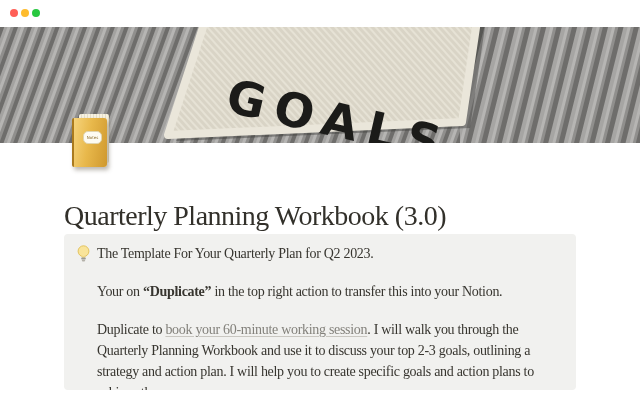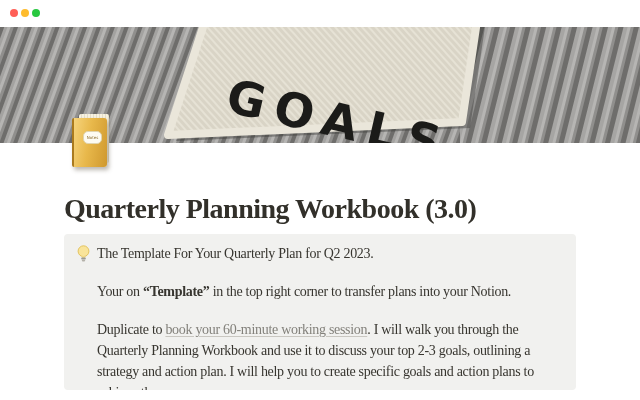--- a/index.html
+++ b/index.html
@@ -21,22 +21,22 @@
   .book-pages{position:absolute;left:9px;top:2px;width:30px;height:49px;border-radius:2px;
     background:repeating-linear-gradient(90deg,#f6f1e1 0 2px,#e4dec8 2px 3px);}
   .book-cover{position:absolute;left:2px;top:6px;width:33px;height:49px;border-radius:2px 3px 3px 2px;
     background:linear-gradient(100deg,#f6d47c 0%,#e8b84b 45%,#cf982e 100%);
     border-left:2px solid #aa7a1e;box-shadow:2px 3px 4px rgba(60,50,30,.35);}
   .book-label{position:absolute;left:9px;top:13px;width:17px;height:11px;border-radius:5px;
     background:#fdfbf2;border:1px solid #e0d4ae;
     font-family:"DejaVu Sans",sans-serif;font-size:4px;line-height:11px;text-align:center;color:#8a6a28;}
   
   .page-title{
-    position:absolute;left:64px;top:193px;width:540px;margin:0;
-    font-size:28px;font-weight:700;letter-spacing:-0.5px;color:#32302a;cursor:text;
+    position:absolute;left:64px;top:200px;width:540px;margin:0;
+    font-size:28px;font-weight:400;letter-spacing:-0.5px;color:#32302a;cursor:text;
   }
   
   .callout{
     position:absolute;left:64px;top:234px;width:512px;height:156px;box-sizing:border-box;
     background:#f1f1ef;border-radius:4px;padding:9px 16px 8px 12px;
     display:flex;align-items:flex-start;overflow:hidden;
   }
   .callout-icon{width:21px;flex:0 0 21px;padding-top:2px;}
   .callout-body{flex:1;font-size:14px;line-height:21px;letter-spacing:-0.3px;color:#37352f;}
   .callout-body p{margin:0 0 17px 0;}
@@ -101,18 +101,18 @@
     <div class="callout-icon">
       <svg width="15" height="18" viewBox="0 0 15 18">
         <circle cx="7.5" cy="6.2" r="5.4" fill="#f9e49a" stroke="#e3c35e" stroke-width="1"></circle>
         <path d="M5.5 11 L9.5 11 L9 13 L6 13 Z" fill="#efd88a"></path>
         <rect x="5.2" y="12.6" width="4.6" height="2" rx="0.8" fill="#9e9b94"></rect>
         <rect x="5.8" y="14.8" width="3.4" height="1.6" rx="0.8" fill="#b5b2aa"></rect>
       </svg>
     </div>
     <div class="callout-body">
       <p>The Template For Your Quarterly Plan for Q2 2023.</p>
-      <p><span>Your on </span><strong>“Template”</strong><span> in the top right corner to transfer plans into your Notion.</span></p>
+      <p><span>Your on </span><strong>“Duplicate”</strong><span> in the top right action to transfer this into your Notion.</span></p>
       <p><span>Duplicate to </span><a class="inline-link">book your 60-minute working session</a><span>. I will walk you through the Quarterly Planning Workbook and use it to discuss your top 2-3 goals, outlining a strategy and action plan. I will help you to create specific goals and action plans to achieve them.</span></p>
     </div>
   </div>
 
 </div>
 
 </body></html>

